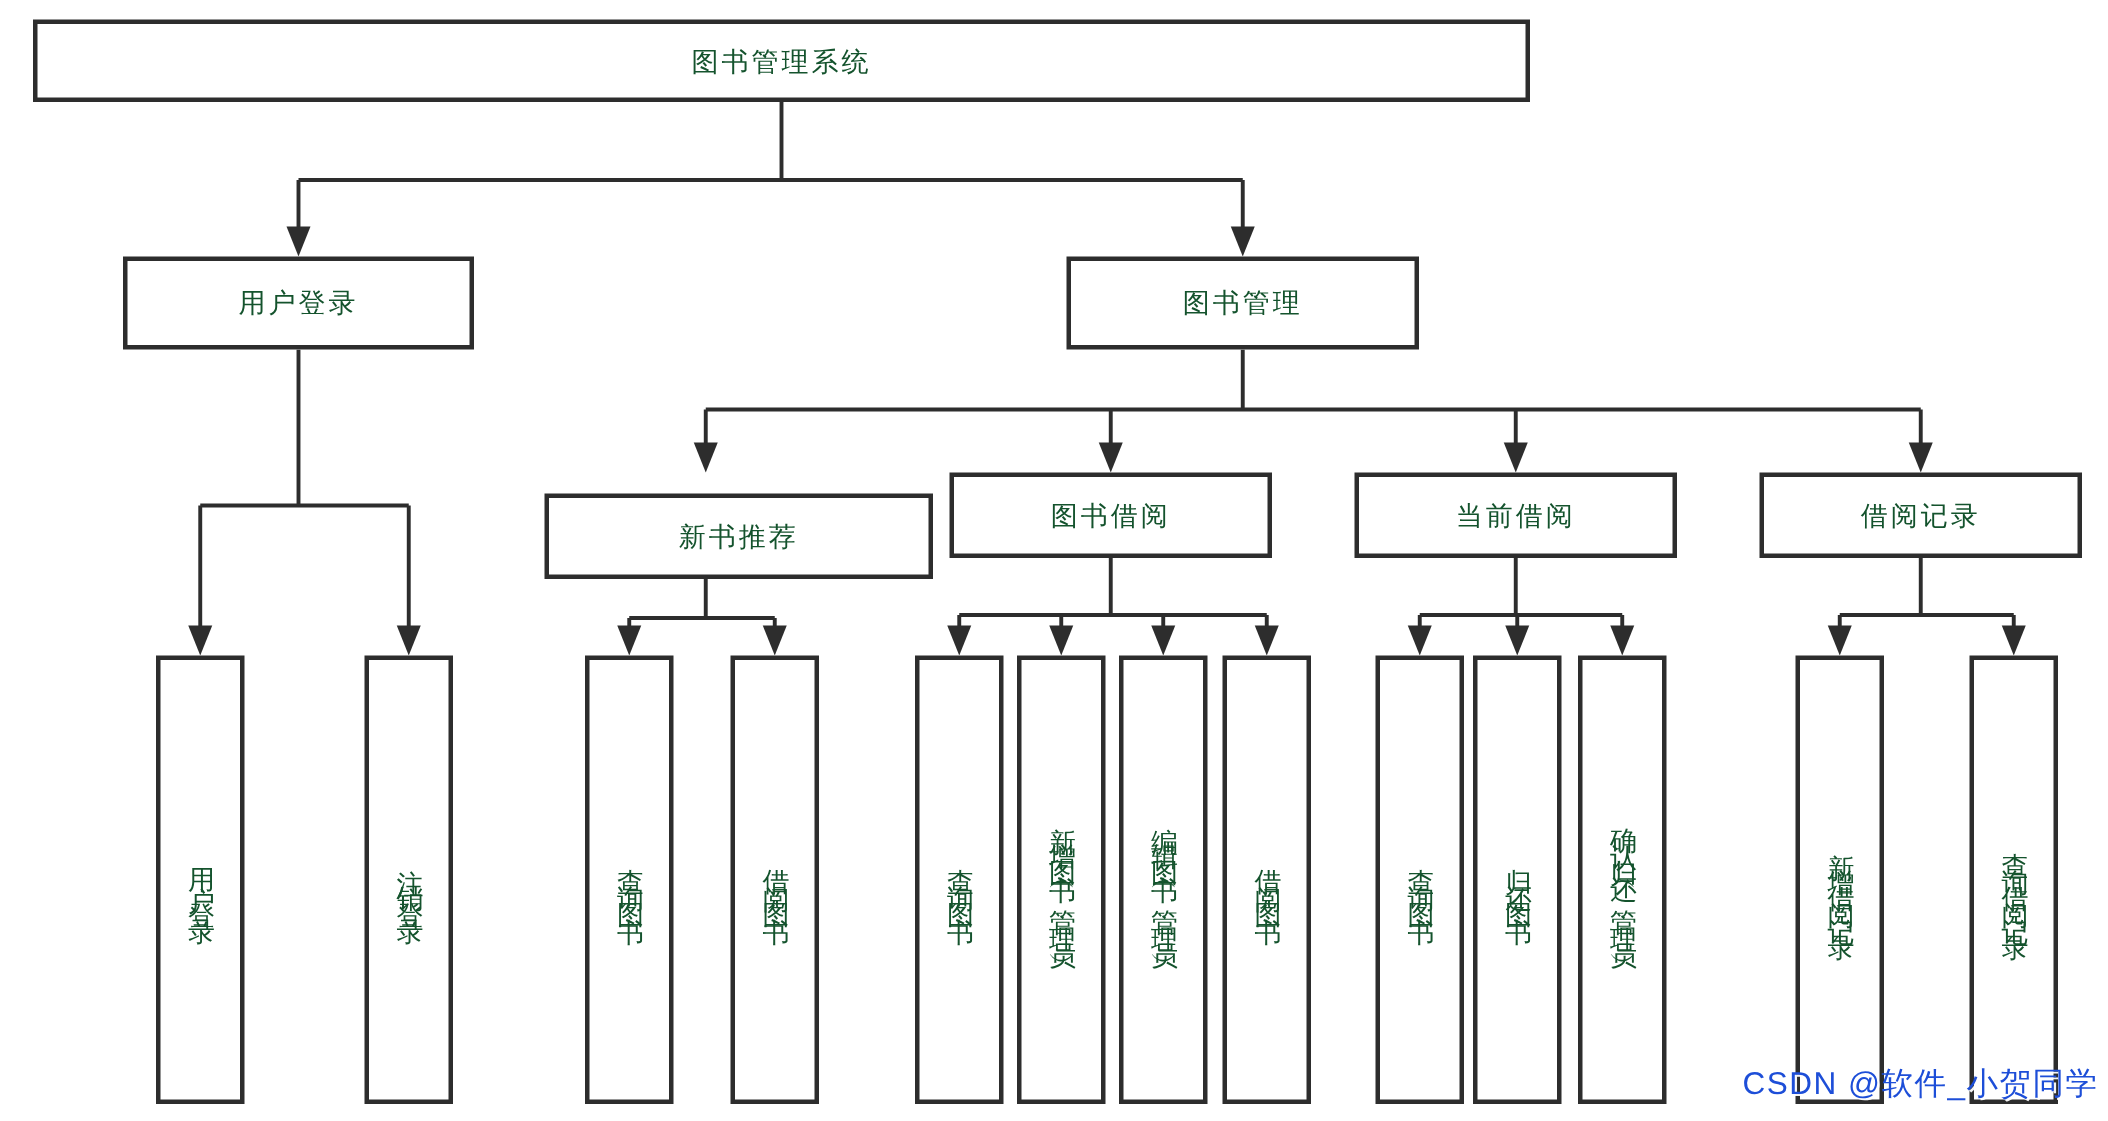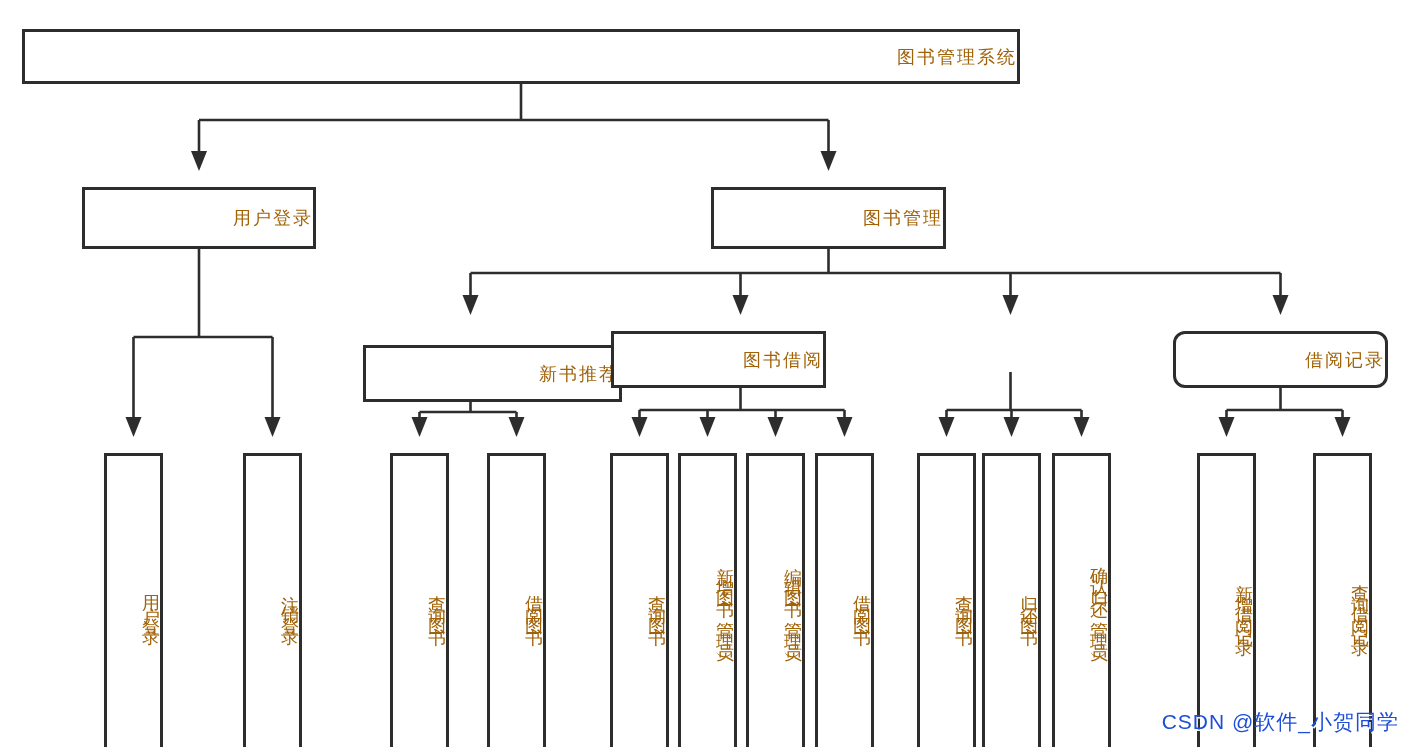--- a/index.html
+++ b/index.html
@@ -3,24 +3,23 @@
 <meta charset="utf-8">
 <style>
   html,body { margin:0; padding:0; background:#fff; }
   .canvas {
     position:relative; width:1405px; height:747px; background:#ffffff;
     font-family:"Liberation Sans", sans-serif; overflow:hidden;
   }
   .connector-layer { position:absolute; left:0; top:0; z-index:1; }
   .node {
     position:absolute; box-sizing:border-box; background:#ffffff;
-    border:3px solid #2d2d2d; color:#a16207; z-index:2;
-    display:flex; align-items:center; justify-content:flex-end;
+    border:3px solid #2d2d2d; color:#14532d; z-index:2;
+    display:flex; align-items:center; justify-content:center;
     text-align:center;
-    margin-top:16px;
   }
   .h-node { font-size:18px; letter-spacing:2px; }
   .v-node .vtext {
     writing-mode:vertical-rl; text-orientation:mixed;
     font-size:18px; letter-spacing:11px; line-height:1.1;
   }
   .watermark {
     position:absolute; z-index:3; right:6px; top:708px;
     font-size:21px; color:#1d4ed8; letter-spacing:1px;
     text-shadow:1.5px 1.5px 0 rgba(255,255,255,0.95);
@@ -79,24 +78,27 @@
   <div class="node h-node" style="left:82px; top:171px; width:234px; height:62px;">
     <span>用户登录</span>
   </div>
   <div class="node h-node" style="left:711px; top:171px; width:235px; height:62px;font-family:Liberation Serif, serif;">
     <span>图书管理</span>
   </div>
 
   <div class="node h-node" style="left:363px; top:329px; width:259px; height:57px;">
     <span>新书推荐</span>
   </div>
-  <div class="node h-node" style="left:611px; top:315px; width:215px; height:57px;">
+  <div class="node h-node" style="left:633px; top:315px; width:215px; height:57px;">
     <span>图书借阅</span>
   </div>
-  <div class="node h-node" style="left:1173px; top:315px; width:215px; height:57px;border-radius:12px;">
+  <div class="node h-node" style="left:903px; top:315px; width:215px; height:57px;">
+    <span>当前借阅</span>
+  </div>
+  <div class="node h-node" style="left:1173px; top:315px; width:215px; height:57px;">
     <span>借阅记录</span>
   </div>
 
   <div class="node v-node" style="left:104px; top:437px; width:59px; height:299px;">
     <span class="vtext">用户登录</span>
   </div>
   <div class="node v-node" style="left:243px; top:437px; width:59px; height:299px;">
     <span class="vtext">注销登录</span>
   </div>
 

